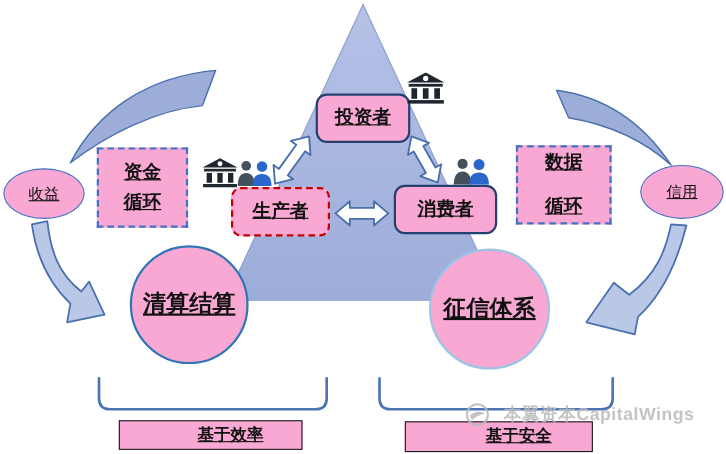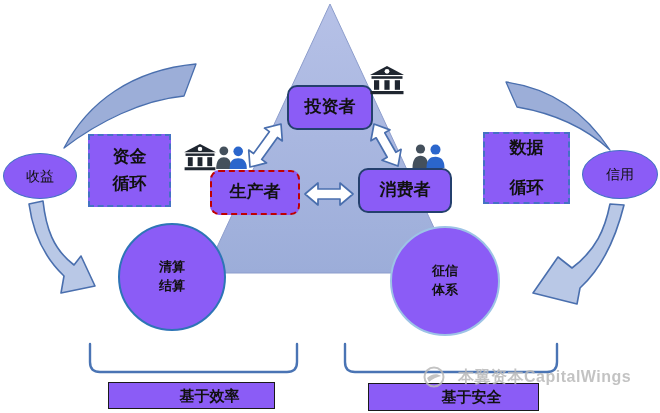--- a/index.html
+++ b/index.html
@@ -14,27 +14,27 @@
   .stage{position:relative;width:660px;height:413px;background:#fff;overflow:hidden;
          font-family:"Liberation Sans",sans-serif;color:#111;}
   .layer{position:absolute;left:0;top:0;}
   
   .pyr{fill:url(#pyrGrad);stroke:var(--pyr-stroke);stroke-width:1;}
   .swoosh{fill:var(--swoosh-fill);stroke:var(--arrow-outline);stroke-width:1.3;stroke-linejoin:round;}
   .flow{fill:var(--arrow-fill);stroke:var(--arrow-outline);stroke-width:1.6;stroke-linejoin:round;}
   .darrow{fill:#ffffff;stroke:var(--arrow-outline);stroke-width:1.7;stroke-linejoin:round;}
   .bracket{fill:none;stroke:var(--bracket-blue);stroke-width:2.4;stroke-linecap:round;}
   
-  .node{position:absolute;background:#8b5cf6;display:flex;align-items:center;justify-content:center;
-        font-weight:700;font-size:17px;line-height:1.3;text-align:center;box-sizing:border-box;}
+  .node{position:absolute;background:#f9a8d4;display:flex;align-items:center;justify-content:center;
+        font-weight:700;font-size:17px;line-height:1.3;text-align:center;box-sizing:border-box;text-decoration:underline;}
   .rbox{border-radius:10px;border:2.2px solid var(--navy-border);}
   .redbox{border-radius:9px;border:2.4px dashed var(--red-border);}
   .dashbox{border:2px dashed var(--dashed-blue);flex-direction:column;line-height:1.55;}
   .ellipse{border-radius:50%;border:1.6px solid var(--ellipse-border);font-weight:400;font-size:14px;}
-  .bigcircle{border-radius:50%;flex-direction:column;line-height:1.45;font-size:13px;}
+  .bigcircle{border-radius:50%;line-height:1.45;font-size:21px;}
   .caption{border:1.8px solid var(--caption-border);font-weight:600;font-size:15px;border-radius:0;padding-left:36px;}
   .icon{position:absolute;}
   .watermark{position:absolute;display:flex;align-items:center;gap:4px;color:var(--watermark-gray);
              font-size:16px;font-weight:700;letter-spacing:.5px;opacity:.85;}
 </style>
 </head>
 <body>
 
 <div class="stage">
 
@@ -77,21 +77,21 @@
     <span>生产者</span>
   </div>
   <div class="node rbox" style="left:358px;top:168px;width:94px;height:45px;">
     <span>消费者</span>
   </div>
 
   <div class="node dashbox" style="left:88px;top:134px;width:83px;height:73px;">
     <span>资金</span>
     <span>循环</span>
   </div>
-  <div class="node dashbox" style="left:483px;top:132px;width:87px;height:72px;gap:14px;">
+  <div class="node dashbox" style="left:469px;top:132px;width:87px;height:72px;gap:14px;">
     <span>数据</span>
     <span>循环</span>
   </div>
 
   <div class="node ellipse" style="left:3px;top:153px;width:74px;height:46px;text-align:center;">
     <span>收益</span>
   </div>
   <div class="node ellipse" style="left:582px;top:150px;width:76px;height:49px;">
     <span>信用</span>
   </div>

